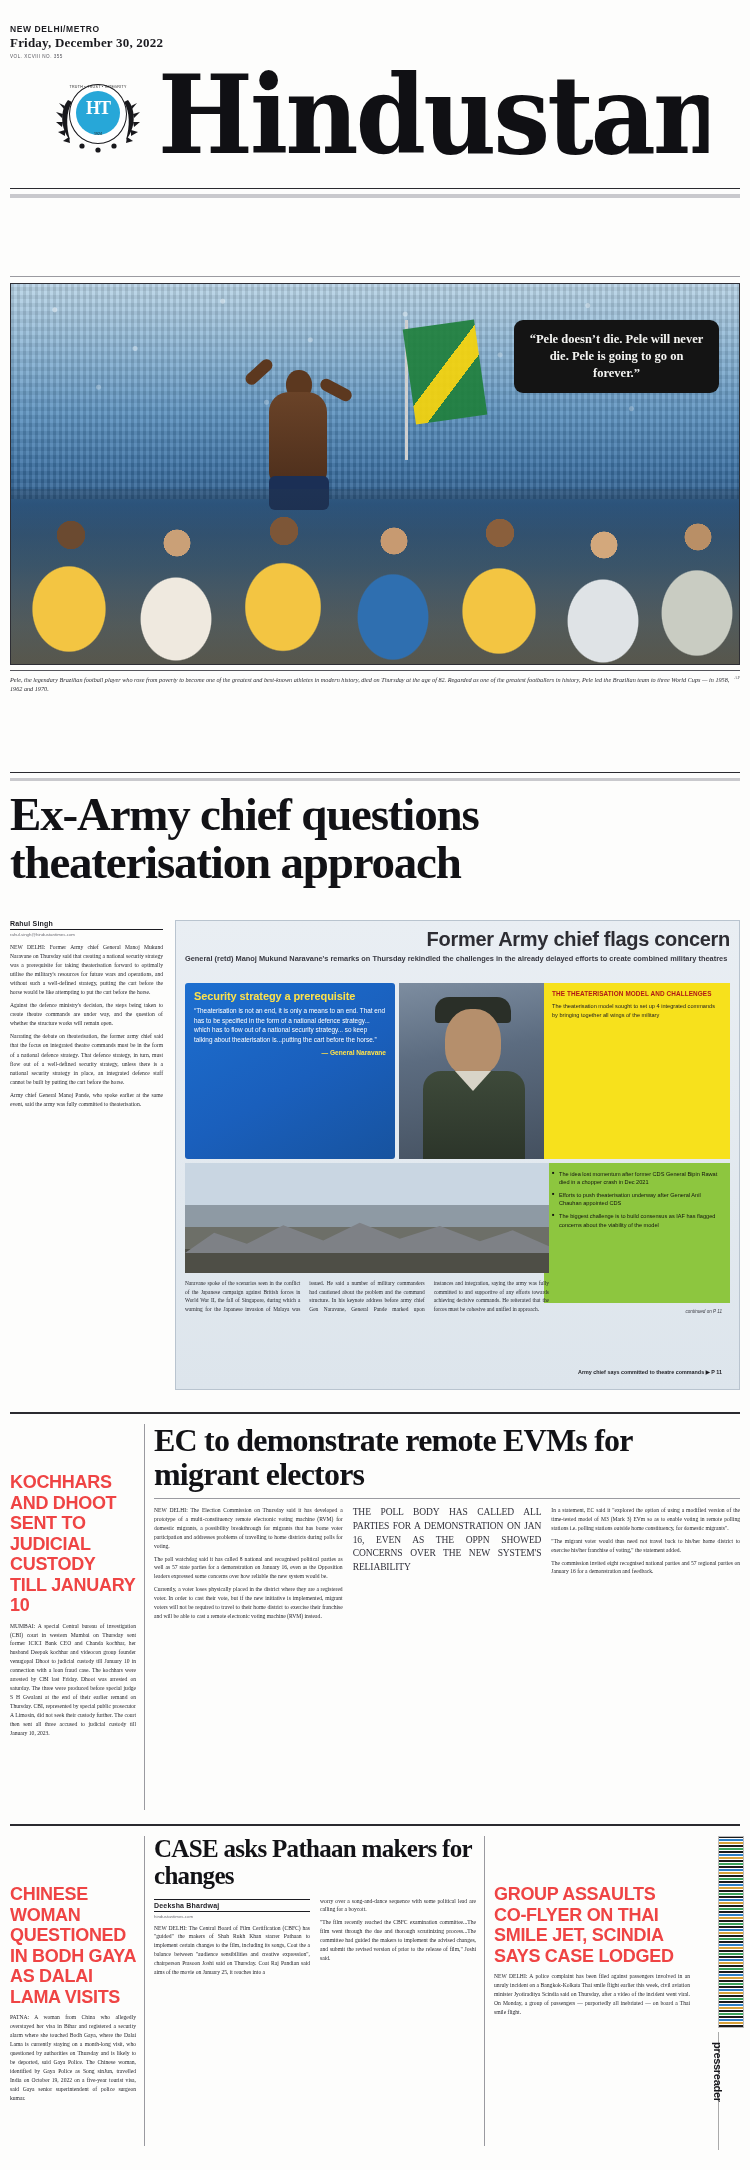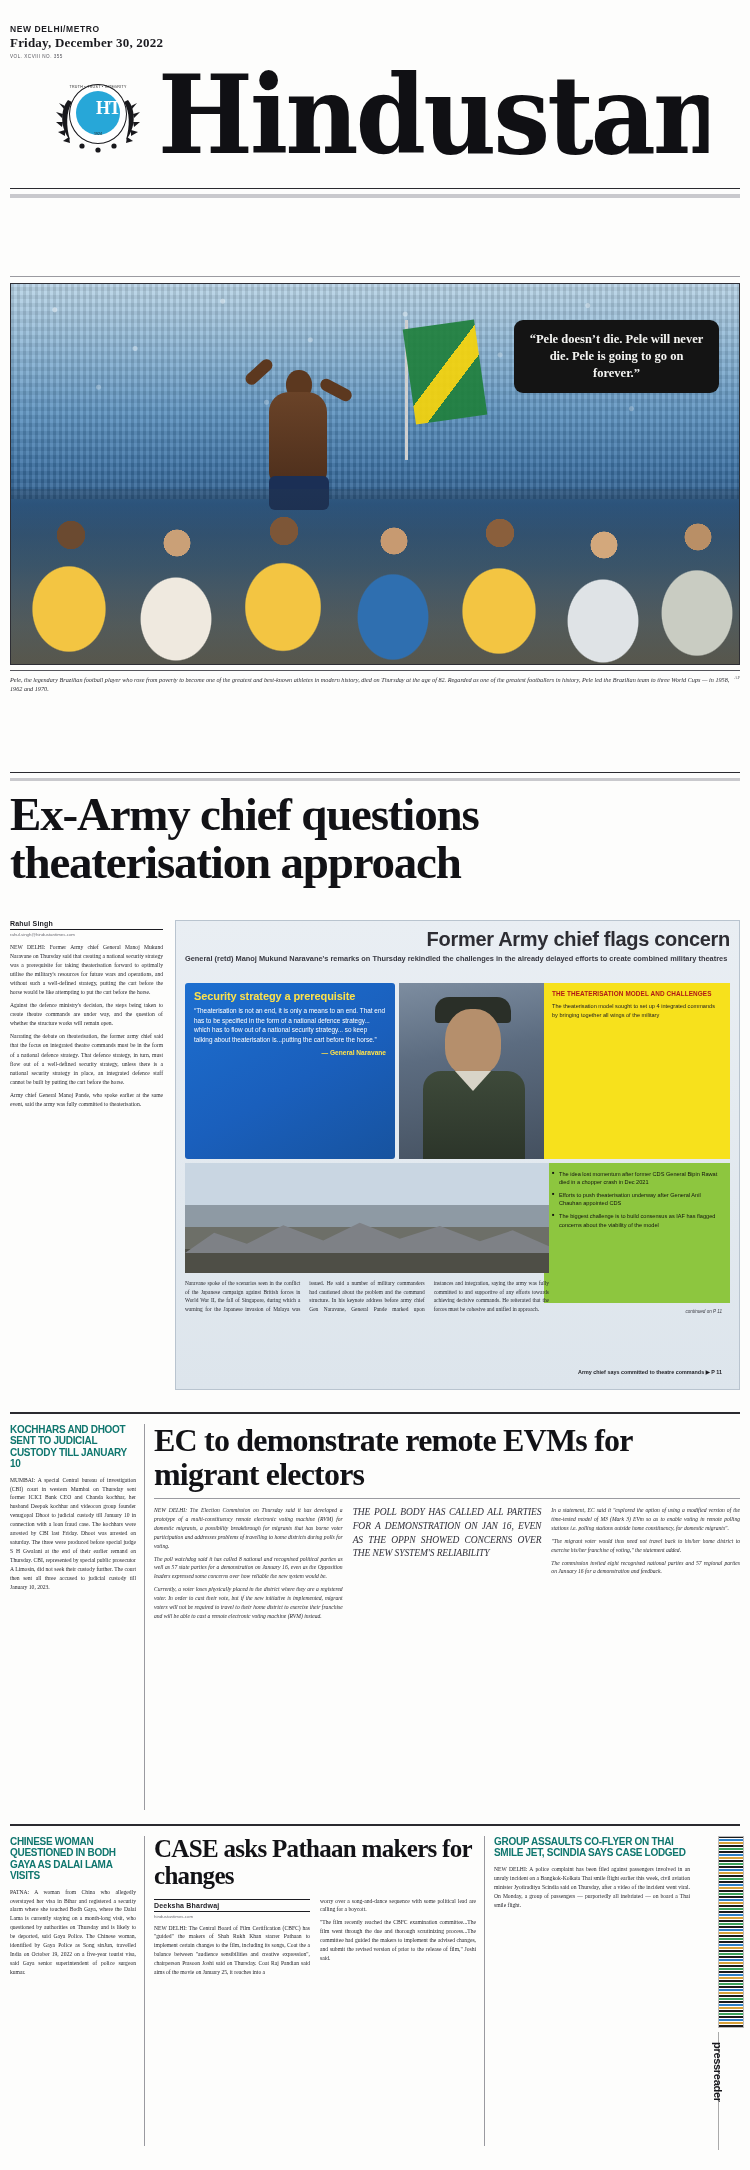--- a/index.html
+++ b/index.html
@@ -23,21 +23,21 @@
             letter-spacing: .5px; color: #55555c; margin-top: 3px; }
 
   .mast-row { position: absolute; left: 0; top: 48px; width: 750px; height: 135px;
               display: flex; align-items: center; }
   .mast-crest { position: relative; width: 92px; height: 92px; margin-left: 52px; flex: 0 0 auto; }
   .crest-wreath { position: absolute; inset: 0; }
   .crest-ring { position: absolute; left: 17px; top: 14px; width: 58px; height: 60px;
                 border: 1.6px solid #18181c; border-radius: 50%; background: #fff; }
   .crest-disc { position: absolute; left: 24px; top: 21px; width: 44px; height: 44px;
                 border-radius: 50%; background: #27a7d8; }
-  .crest-ht { position: absolute; left: 24px; top: 28px; width: 44px; text-align: right;
+  .crest-ht { position: absolute; left: 24px; top: 28px; width: 44px; text-align: center;
               font-family: "Liberation Serif", serif; font-weight: bold; font-size: 18px;
               color: #ffffff; letter-spacing: -1px; }
   .crest-top { position: absolute; left: 17px; top: 15px; width: 58px; text-align: center;
                font-family: "Liberation Sans", sans-serif; font-size: 3.6px;
                letter-spacing: .3px; color: #222; }
   .crest-bot { position: absolute; left: 17px; top: 62px; width: 58px; text-align: center;
                font-family: "Liberation Sans", sans-serif; font-size: 3.6px; color: #222; }
   .mast-title { flex: 1 1 auto; overflow: hidden; white-space: nowrap;
                 font-family: "DejaVu Serif", serif; font-weight: bold;
                 font-size: 108px; line-height: .93; letter-spacing: -3px;
@@ -198,28 +198,28 @@
              font-family: "Liberation Sans", sans-serif; font-weight: bold;
              font-size: 5.4px; line-height: 1.4; color: #1d1d22; text-align: right; }
 
   
   .mid-rule { position: absolute; left: 10px; top: 1412px; width: 730px; border-top: 2.5px solid #2a2a30; }
 
   
   .tier2 { position: absolute; left: 10px; top: 1424px; width: 730px; height: 392px; }
   .t2-left { position: absolute; left: 0; top: 0; width: 126px; }
   .kicker-head { font-family: "Liberation Sans", sans-serif; font-weight: bold;
-                 font-size: 10px; line-height: 1.14; letter-spacing: -.3px; color: #0f766e; }
+                 font-size: 18px; line-height: 1.14; letter-spacing: -.3px; color: #ef4444; margin-top: 48px; }
   .t2-sep { position: absolute; left: 134px; top: 0; width: 1px; height: 386px; background: #9a9aa0; }
   .t2-main { position: absolute; left: 144px; top: 0; right: 0; }
   .t2-head { font-family: "Liberation Serif", serif; font-weight: bold;
              font-size: 32px; line-height: 1.06; letter-spacing: -.8px; color: #121216; }
   .t2-rule { margin-top: 6px; border-top: 1px solid #9a9aa0; }
   .t2-cols { margin-top: 7px; display: flex; gap: 10px; }
-  .t2-cols > div { flex: 1 1 0; font-style: italic; }
+  .t2-cols > div { flex: 1 1 0; }
   .drop-text { font-family: "Liberation Serif", serif; font-size: 9.5px; line-height: 1.46;
                color: #30303a; text-align: justify; letter-spacing: -.1px; }
   .small-text { font-family: "Liberation Serif", serif; font-size: 5.6px; line-height: 1.6;
                 color: #26262c; text-align: justify; }
 
   .tier2-rule { position: absolute; left: 10px; top: 1824px; width: 730px; border-top: 2.5px solid #2a2a30; }
 
   
   .tier3 { position: absolute; left: 10px; top: 1836px; width: 730px; height: 320px; }
   .t3-a { position: absolute; left: 0; top: 0; width: 126px; }

